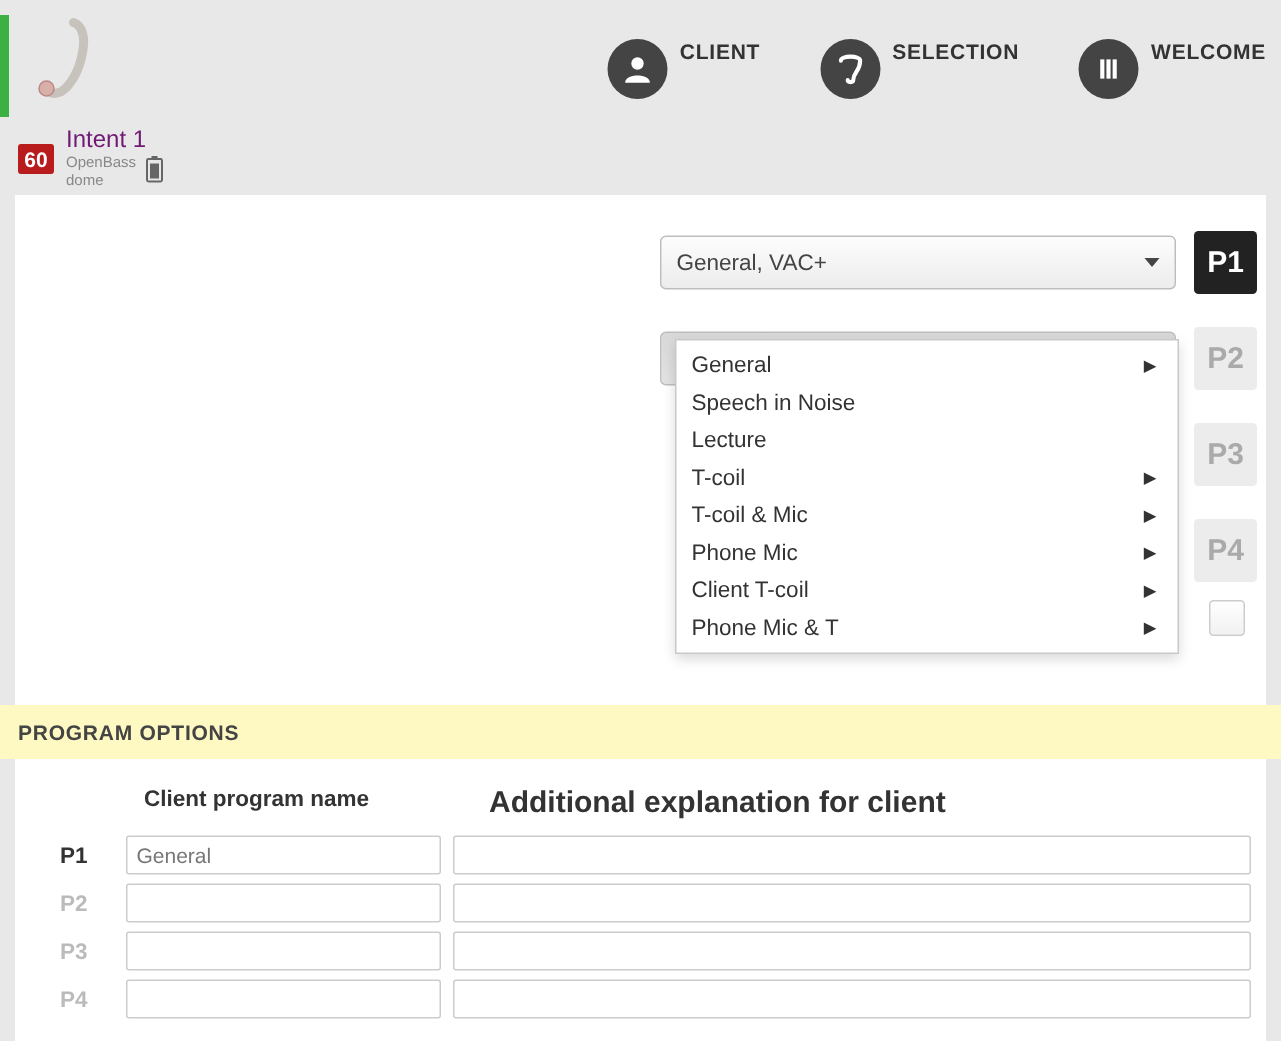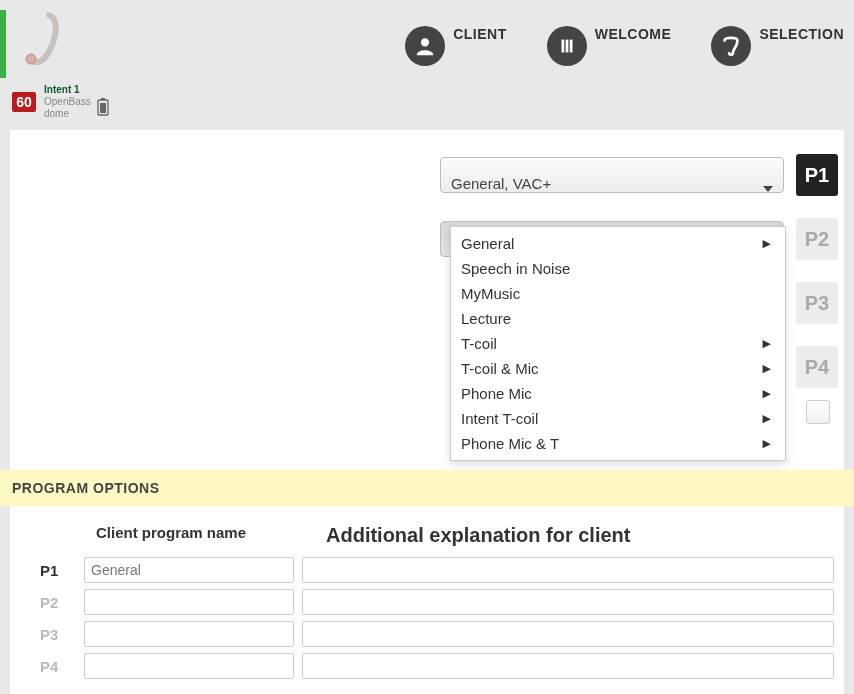--- a/index.html
+++ b/index.html
@@ -50,21 +50,21 @@
     color: #fff;
     font-weight: 700;
     font-size: 14px;
     padding: 2px 4px;
     border-radius: 2px;
     margin-right: 8px;
     min-width: 24px;
     text-align: center;
   }
   .device-text { line-height: 1.2; }
-  .device-name { font-weight: 700; font-size: 10px; color: #14532d; }
+  .device-name { font-weight: 400; font-size: 16px; color: #701a75; }
   .device-sub { font-size: 10px; color: #888; display: flex; align-items: center; gap: 6px; justify-content: flex-end; }
   .battery-icon { display: inline-block; }
   .top-nav { display: flex; gap: 40px; padding-right: 10px; padding-top: 18px; }
   .nav-item { display: flex; flex-direction: row; align-items: flex-start; gap: 8px; cursor: pointer; }
   .nav-circle {
     width: 40px; height: 40px; border-radius: 50%; background: #444;
     display: flex; align-items: center; justify-content: center;
   }
   .nav-label { font-size: 14px; font-weight: 700; letter-spacing: 0.5px; color: #333; }
   .main-panel {
@@ -83,21 +83,21 @@
     padding: 4px 6px 4px 0;
     margin-bottom: 14px;
   }
   .program-select {
     width: 344px;
     height: 36px;
     border: 1px solid #bdbdbd;
     border-radius: 4px;
     background: linear-gradient(#fdfdfd,#ececec);
     display: flex;
-    align-items: flex-end;
+    align-items: center;
     justify-content: space-between;
     padding: 0 10px;
     font-size: 15px;
     color: #444;
     cursor: pointer;
   }
   .program-select.open {
     background: linear-gradient(#d8d8d8,#e3e3e3);
   }
   .program-badge {
@@ -229,34 +229,34 @@
         <svg width="22" height="22" viewBox="0 0 24 24">
             <circle cx="12" cy="8" r="4.5" fill="#fff"></circle>
             <path d="M3 22 C3 15 21 15 21 22 Z" fill="#fff"></path>
           </svg>
       </div>
       <div class="nav-label">CLIENT</div>
     </div>
     <div class="nav-item">
       <div class="nav-circle">
         <svg width="22" height="22" viewBox="0 0 24 24">
+            <path d="M5 6 C5 2 19 2 19 6 C19 14 14 14 14 20 C14 22 10 22 10 20" fill="none" stroke="#fff" stroke-width="3" stroke-linecap="round"></path>
+          </svg>
+      </div>
+      <div class="nav-label">SELECTION</div>
+    </div>
+    <div class="nav-item">
+      <div class="nav-circle">
+        <svg width="22" height="22" viewBox="0 0 24 24">
             <rect x="6" y="5" width="3" height="14" fill="#fff"></rect>
             <rect x="10.5" y="5" width="3" height="14" fill="#fff"></rect>
             <rect x="15" y="5" width="3" height="14" fill="#fff"></rect>
           </svg>
       </div>
       <div class="nav-label">WELCOME</div>
-    </div>
-    <div class="nav-item">
-      <div class="nav-circle">
-        <svg width="22" height="22" viewBox="0 0 24 24">
-            <path d="M5 6 C5 2 19 2 19 6 C19 14 14 14 14 20 C14 22 10 22 10 20" fill="none" stroke="#fff" stroke-width="3" stroke-linecap="round"></path>
-          </svg>
-      </div>
-      <div class="nav-label">SELECTION</div>
     </div>
   </div>
 </div>
 
 <div class="main-panel">
   <div class="program-rows">
     <div class="program-row">
       <div class="program-select">
         <span>General, VAC+</span>
         <span class="tri-down"></span>
@@ -288,39 +288,36 @@
 
   <div class="dropdown-panel" id="dropdown-panel">
       <div class="dropdown-item">
         <span>General</span>
         <span class="submenu-arrow">▶</span>
       </div>
       <div class="dropdown-item">
         <span>Speech in Noise</span>
       </div>
       <div class="dropdown-item">
-        <span>MyMusic</span>
-      </div>
-      <div class="dropdown-item">
         <span>Lecture</span>
       </div>
       <div class="dropdown-item">
         <span>T-coil</span>
         <span class="submenu-arrow">▶</span>
       </div>
       <div class="dropdown-item">
         <span>T-coil &amp; Mic</span>
         <span class="submenu-arrow">▶</span>
       </div>
       <div class="dropdown-item">
         <span>Phone Mic</span>
         <span class="submenu-arrow">▶</span>
       </div>
       <div class="dropdown-item">
-        <span>Intent T-coil</span>
+        <span>Client T-coil</span>
         <span class="submenu-arrow">▶</span>
       </div>
       <div class="dropdown-item">
         <span>Phone Mic &amp; T</span>
         <span class="submenu-arrow">▶</span>
       </div>
     </div>
 
   <div class="small-btn-row">
     <div class="small-btn"></div>

